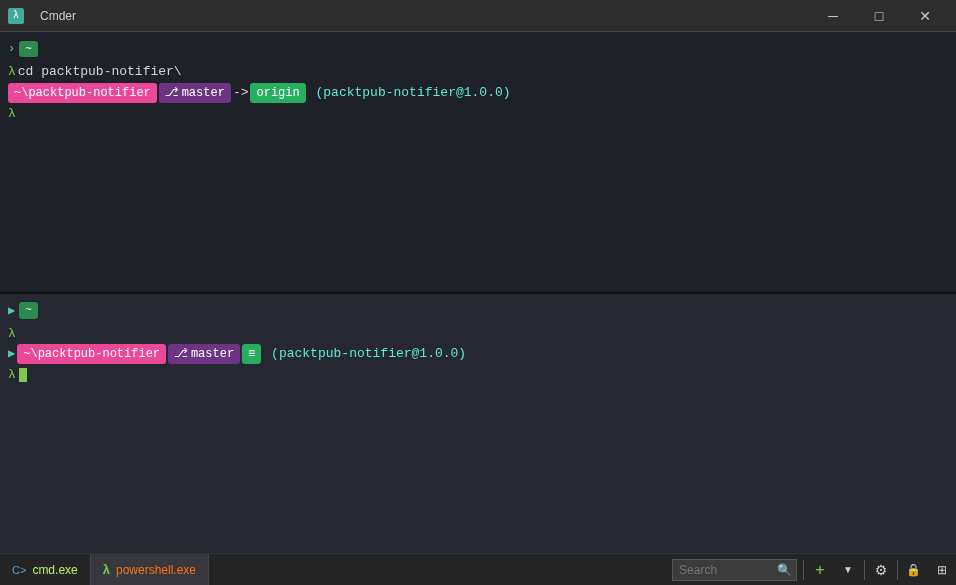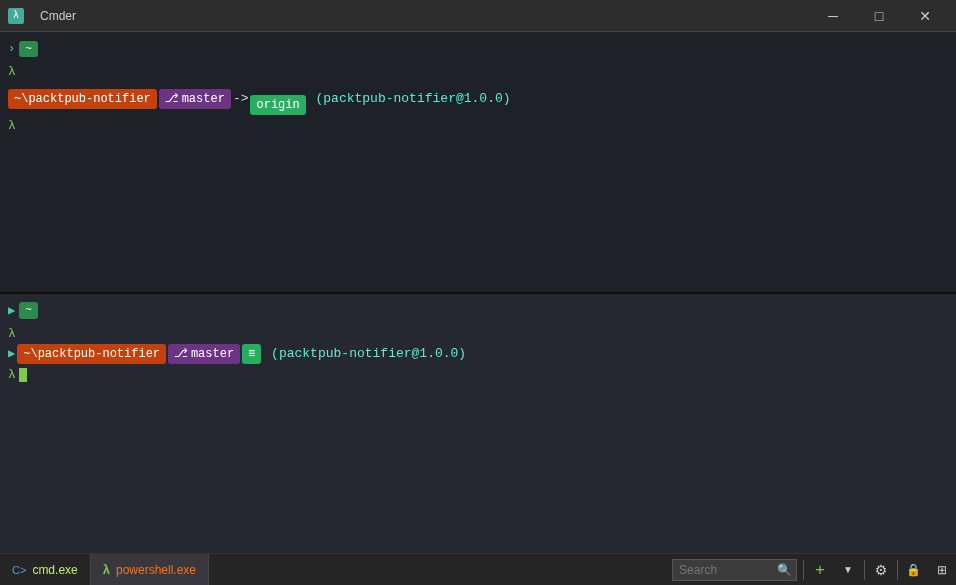--- a/index.html
+++ b/index.html
@@ -38,27 +38,27 @@
     .pane-arrow { color: #4ec9b0; font-size: 12px; }
     .pane-tilde {
       background: #2d8a4e; color: #fff; padding: 0 6px; border-radius: 3px; font-size: 11px;
     }
 
     
     .term-line { display: flex; align-items: center; flex-wrap: wrap; gap: 2px; margin-bottom: 1px; }
     .lambda { color: #7ec94a; font-size: 13px; }
     .cmd-text { color: #d4d4d4; font-size: 13px; }
     .path-badge {
-      background: #c2410c; color: #fff; padding: 1px 6px; border-radius: 3px; font-size: 12px;
+      background: #ec4899; color: #fff; padding: 1px 6px; border-radius: 3px; font-size: 12px;
     }
     .git-badge {
       background: #6c3483; color: #fff; padding: 1px 6px; border-radius: 3px; font-size: 12px;
       display: flex; align-items: center; gap: 3px;
     }
-    .git-origin { background: #27ae60; padding: 1px 6px; border-radius: 3px; color: #fff; font-size: 12px; margin-top: 12px; }
+    .git-origin { background: #27ae60; padding: 1px 6px; border-radius: 3px; color: #fff; font-size: 12px; }
     .pkg-text { color: #5eead4; font-size: 13px; }
     .cursor { display: inline-block; width: 8px; height: 14px; background: #7ec94a; vertical-align: middle; margin-left: 1px; }
 
     
     .pane-arrow-blue { color: #4ec9b0; }
     .git-badge-bottom { background: #6c3483; color: #fff; padding: 1px 6px; border-radius: 3px; font-size: 12px; display: flex; align-items: center; gap: 3px; }
 
     
     .status-bar {
       height: 32px; background: #252526; border-top: 1px solid #333;
@@ -115,20 +115,21 @@
 <div class="terminals">
 
   <div class="terminal-pane top">
     <div class="pane-indicator">
       <span class="pane-arrow">›</span>
       <span class="pane-tilde">~</span>
     </div>
 
     <div class="term-line">
       <span class="lambda">λ</span>
+      <span class="cmd-text"> cd packtpub-notifier\</span>
     </div>
 
     <div class="term-line">
       <span class="path-badge">~\packtpub-notifier</span>
       <span class="git-badge">
         <span>⎇</span>
         <span>master</span>
       </span>
       <span class="cmd-text">-&gt;</span>
       <span class="git-origin">origin</span>

